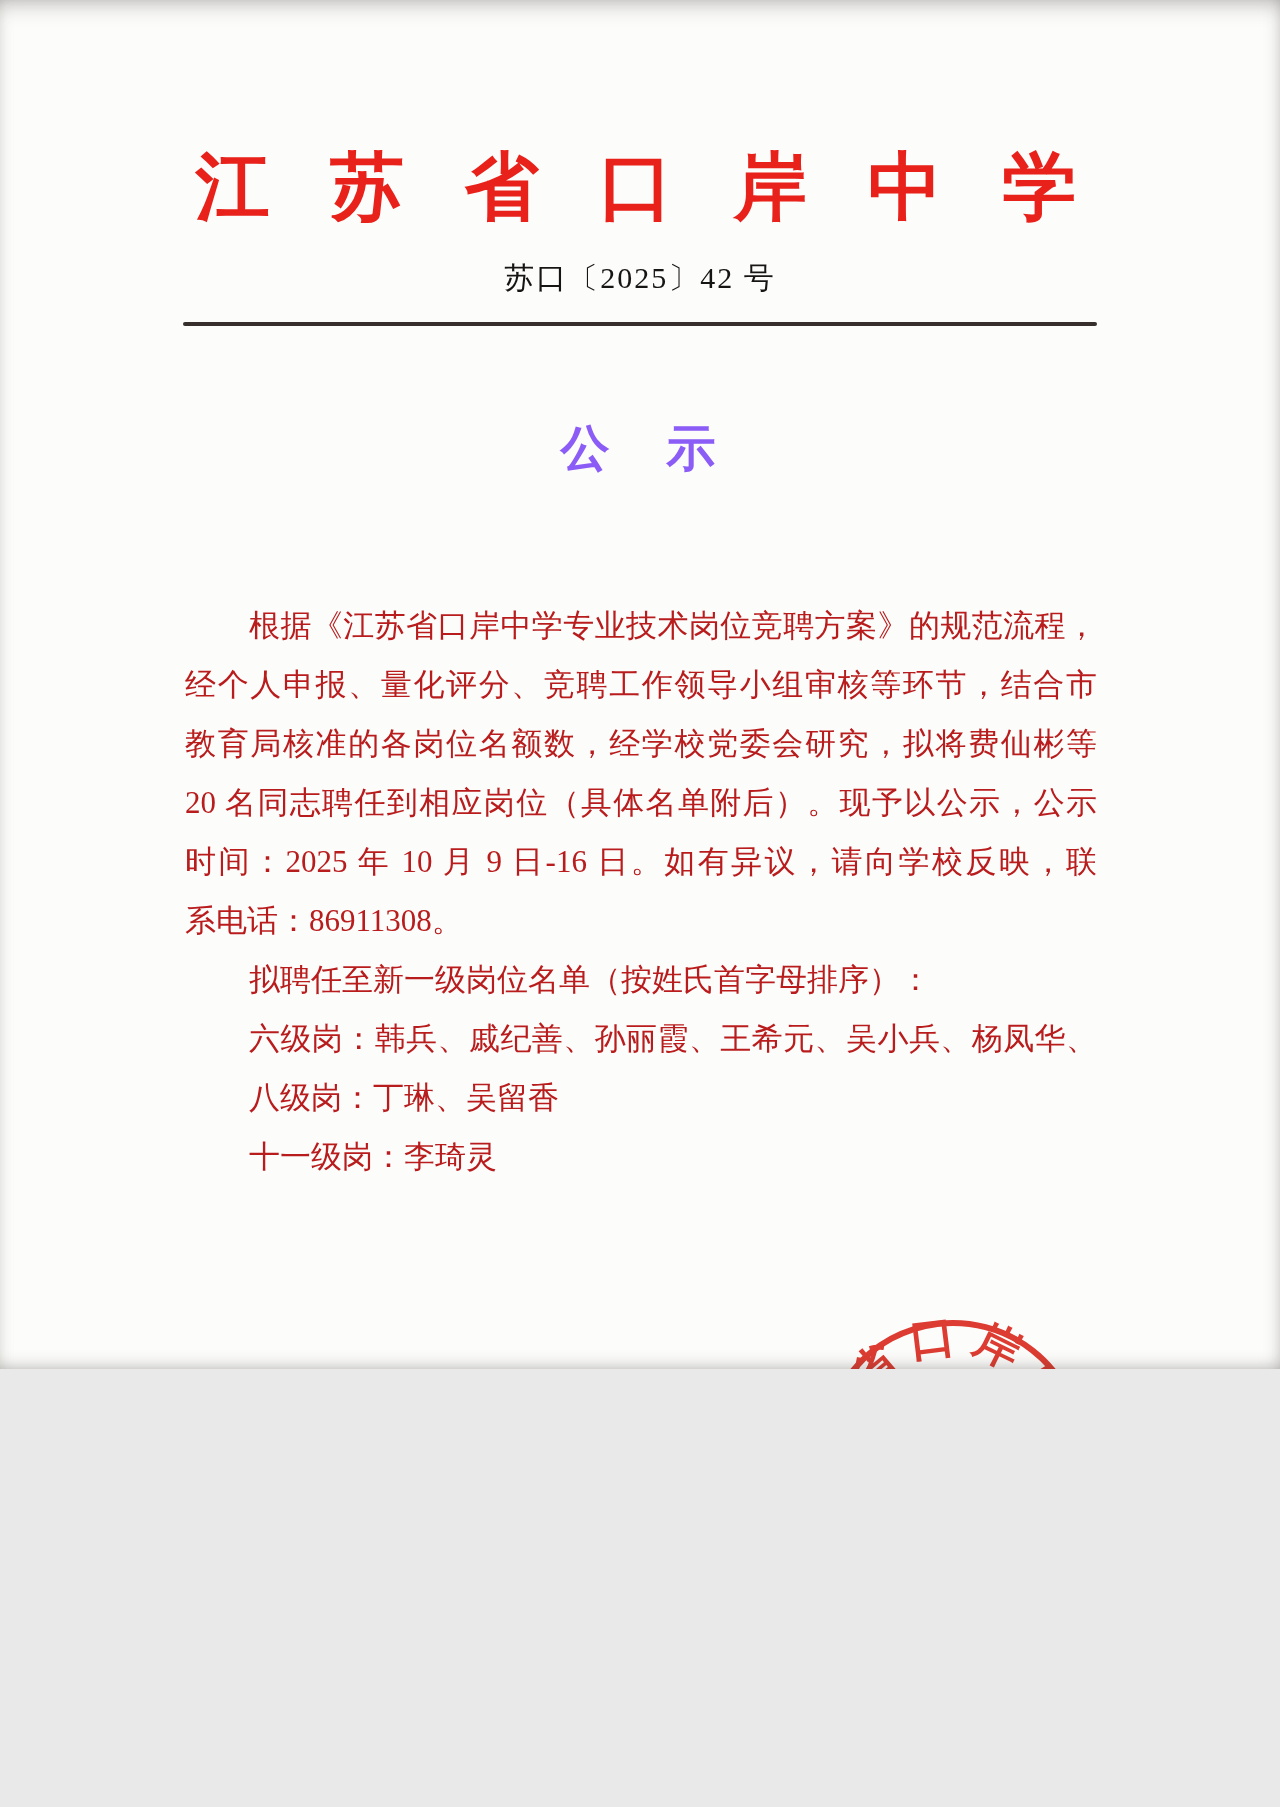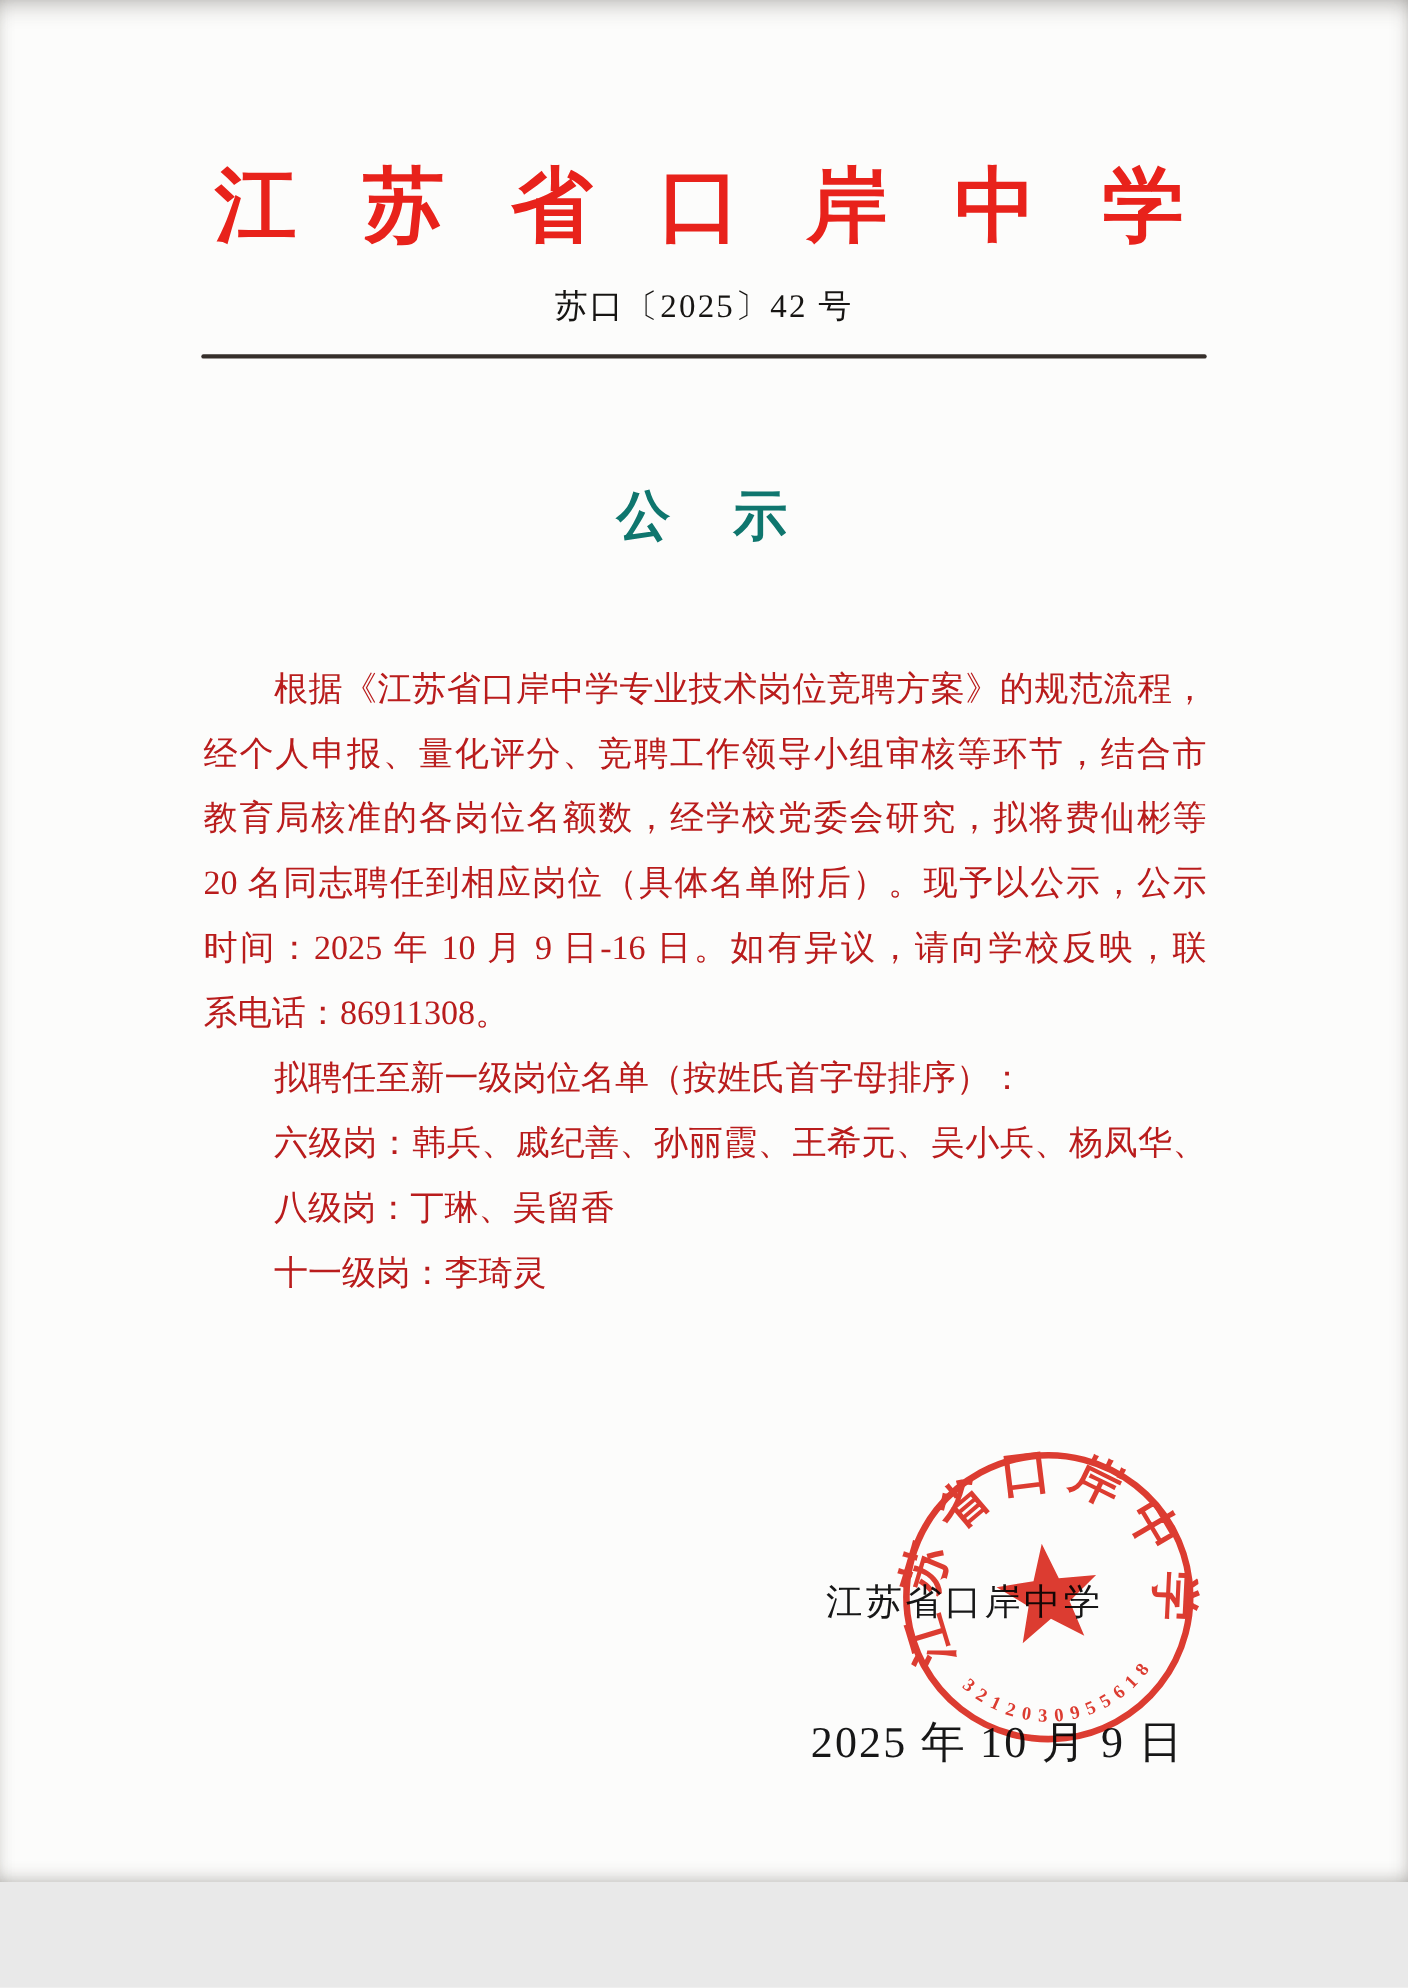--- a/index.html
+++ b/index.html
@@ -1,18 +1,18 @@
 <!DOCTYPE html>
 <html><head>
 <meta charset="utf-8">
 <style>
   html,body{margin:0;padding:0;background:#e9e9e9;}
   .page{
     position:relative;
-    width:1280px;height:1711px;
+    width:1280px;height:1369px;
     margin:0 auto;
     background:#fcfcfb;
     font-family:"Liberation Serif","DejaVu Serif",serif;
     color:#161616;
     overflow:hidden;
   }
   .page::before{
     content:"";position:absolute;inset:0;pointer-events:none;z-index:9;
     box-shadow:
       inset 0 16px 22px -14px rgba(60,55,50,.38),
@@ -31,23 +31,23 @@
   .doc-number{
     position:absolute;top:258px;left:0;right:0;
     text-align:center;
     font-size:30px;letter-spacing:2px;color:#171513;
   }
   .divider{
     position:absolute;top:322px;left:183px;width:914px;height:4px;
     background:#362f2b;border-radius:2px;
   }
   .page-title{
-    position:absolute;top:436px;left:0;right:0;
+    position:absolute;top:416px;left:0;right:0;
     text-align:center;
-    font-size:49px;font-weight:bold;letter-spacing:4px;color:#0f766e;
+    font-size:49px;font-weight:bold;letter-spacing:4px;color:#8b5cf6;
   }
   .body-text{
     position:absolute;top:596px;left:185px;width:912px;
     font-size:31px;line-height:59px;color:#b91c1c;
   }
   .line{white-space:nowrap;}
   .line.indent{padding-left:64px;}
   .line.fill{
     white-space:normal;
     text-align:justify;

